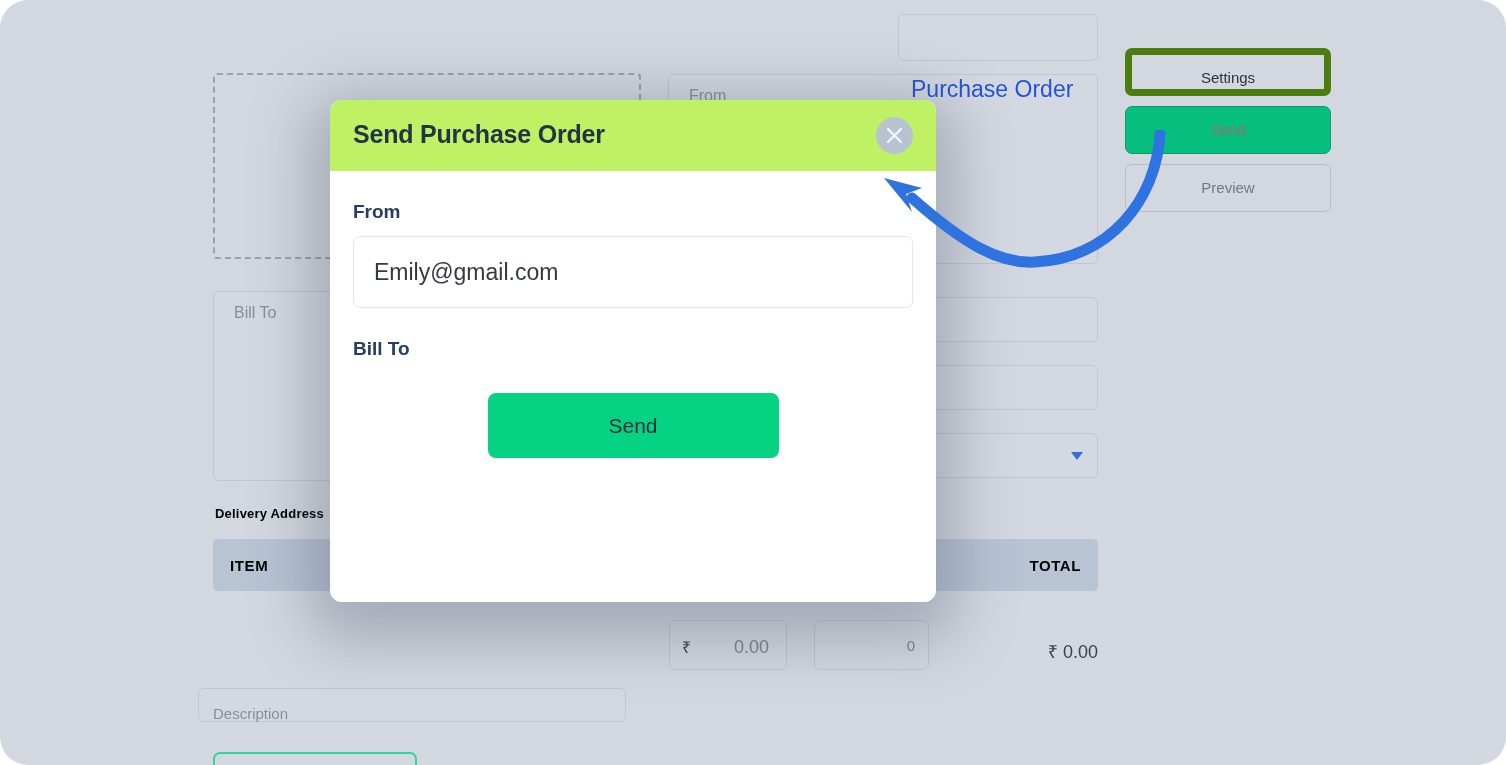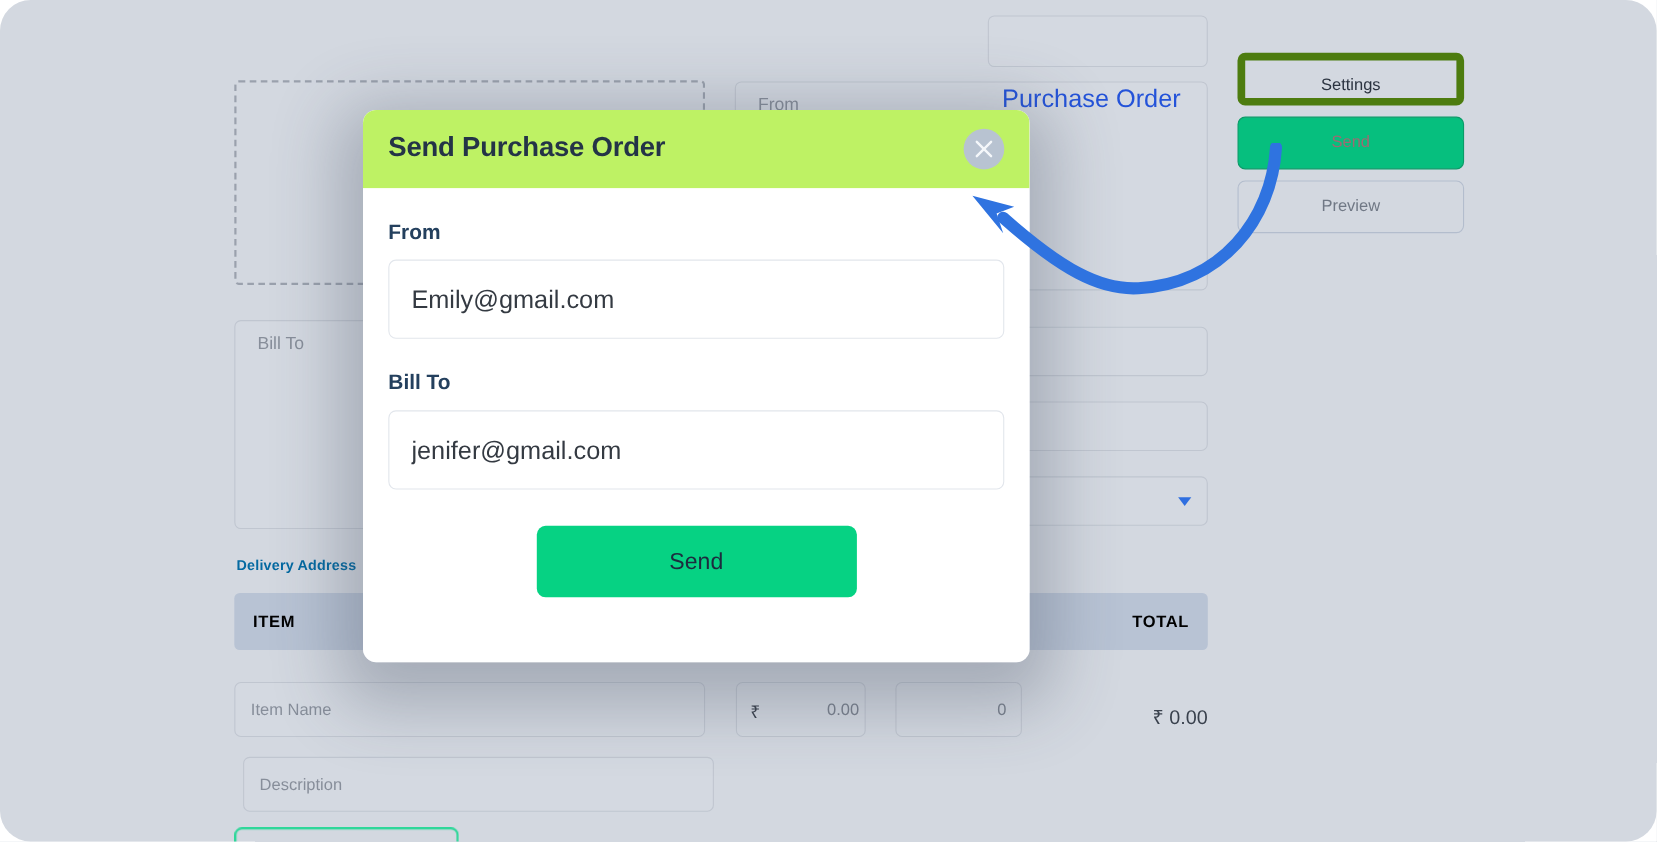--- a/index.html
+++ b/index.html
@@ -72,21 +72,21 @@
     position: absolute; right: 14px; top: 50%;
     transform: translateY(-50%);
     width: 0; height: 0;
     border-left: 6px solid transparent;
     border-right: 6px solid transparent;
     border-top: 8px solid #2f6fe0;
   }
 
   #delivery-address-label {
     position: absolute; left: 215px; top: 506px;
-    font-size: 13px; font-weight: bold; color: #0369a1;
+    font-size: 13px; font-weight: bold; color: #000000;
     letter-spacing: 0.2px;
   }
 
   
   #items-header {
     position: absolute;
     left: 213px; top: 539px; width: 885px; height: 52px;
     background: #b8c3d4;
     border-radius: 5px;
   }
@@ -96,34 +96,34 @@
     letter-spacing: 0.6px;
   }
   #th-item  { left: 17px; }
   #th-total { right: 17px; }
 
   #row-item-name {
     left: 213px; top: 620px; width: 428px; height: 50px;
   }
   #row-item-name .ph { top: 16px; }
   #row-desc {
-    left: 221px; top: 688px; width: 428px; height: 50px;
+    left: 198px; top: 688px; width: 428px; height: 34px;
   }
   #row-desc .ph { top: 16px; }
 
   #row-rate {
     left: 669px; top: 620px; width: 118px; height: 50px;
   }
   #row-rate .rupee {
     position: absolute; left: 12px; top: 15px;
     font-size: 16px; color: #3a414c;
   }
   #row-rate .val {
-    position: absolute; right: 5px; top: 16px;
-    font-size: 15px; color: #7b828e;
+    position: absolute; right: 17px; top: 16px;
+    font-size: 18px; color: #7b828e;
   }
   #row-qty {
     left: 814px; top: 620px; width: 115px; height: 50px;
   }
   #row-qty .val {
     position: absolute; right: 13px; top: 16px;
     font-size: 15px; color: #7b828e;
   }
   #row-total {
     position: absolute; right: 408px; top: 639px;
@@ -288,23 +288,20 @@
       <span class="caret"></span>
     </div>
 
     <div id="delivery-address-label">Delivery Address</div>
 
     <div id="items-header">
       <span class="th" id="th-item">ITEM</span>
       <span class="th" id="th-total">TOTAL</span>
     </div>
 
-    <div class="bg-field" id="row-item-name">
-      <span class="ph">Item Name</span>
-    </div>
     <div class="bg-field" id="row-desc">
       <span class="ph">Description</span>
     </div>
     <div class="bg-field" id="row-rate">
       <span class="rupee">₹</span>
       <span class="val">0.00</span>
     </div>
     <div class="bg-field" id="row-qty">
       <span class="val">0</span>
     </div>
@@ -330,21 +327,20 @@
           <line x1="17" y1="4" x2="4" y2="17" stroke="#f4f7fa" stroke-width="2.2" stroke-linecap="round"></line>
         </svg>
       </button>
     </div>
 
     <div id="modal-body">
       <div class="field-label">From</div>
       <input class="field-input" id="from-input" type="text" value="Emily@gmail.com" style="">
 
       <div class="field-label">Bill To</div>
-      <input class="field-input" id="billto-input" type="text" value="jenifer@gmail.com" style="">
 
       <button id="modal-send-btn">Send</button>
     </div>
   </div>
 
   <svg id="arrow-annotation" viewBox="0 0 380 160" xmlns="http://www.w3.org/2000/svg">
     <path d="M 300 4 C 296 70, 250 128, 175 132 C 140 134, 105 115, 52 68" stroke="#2f73e0" stroke-width="11" fill="none" stroke-linecap="round"></path>
     <path d="M 24 48 L 62 58 L 46 64 L 52 82 Z" fill="#2f73e0"></path>
   </svg>
 

